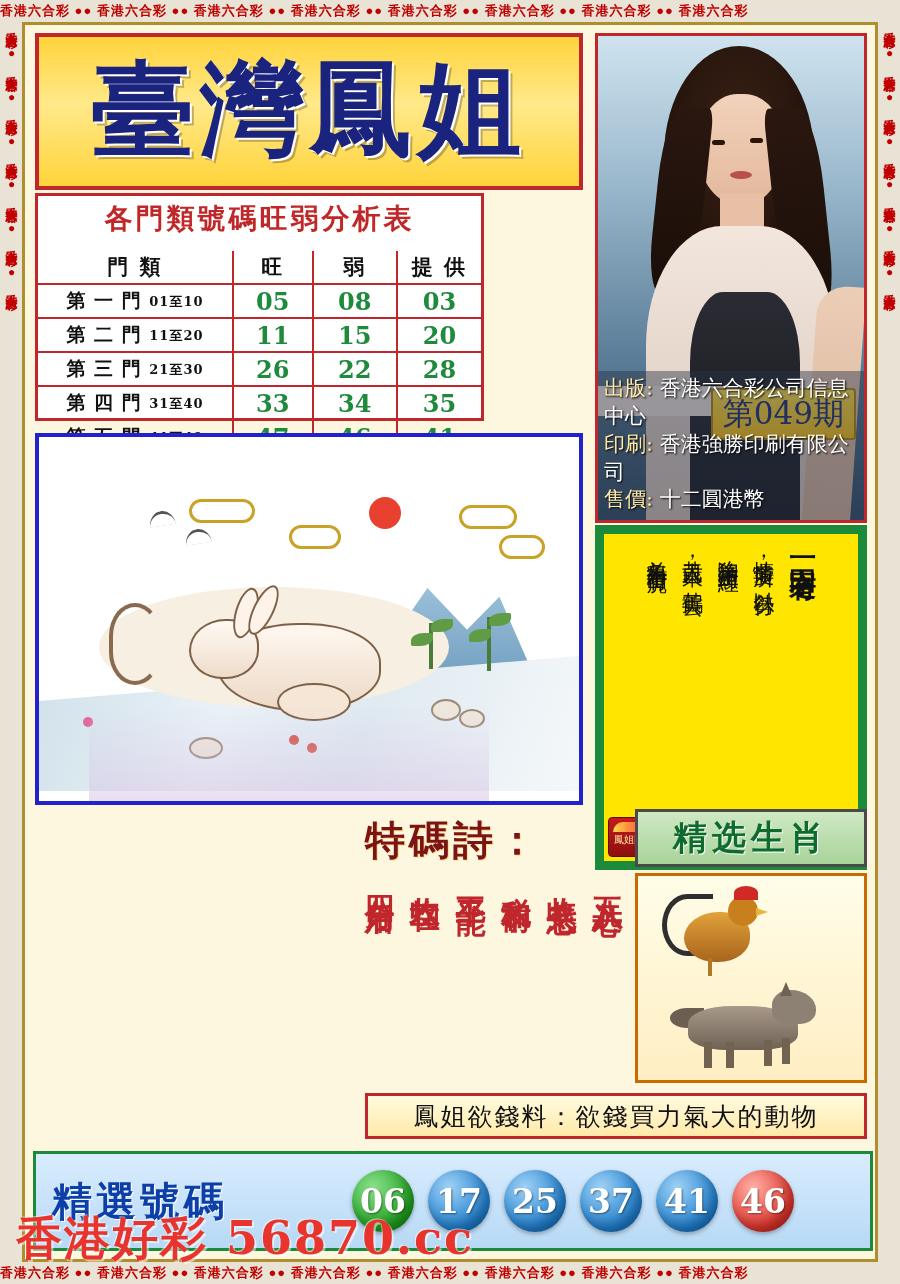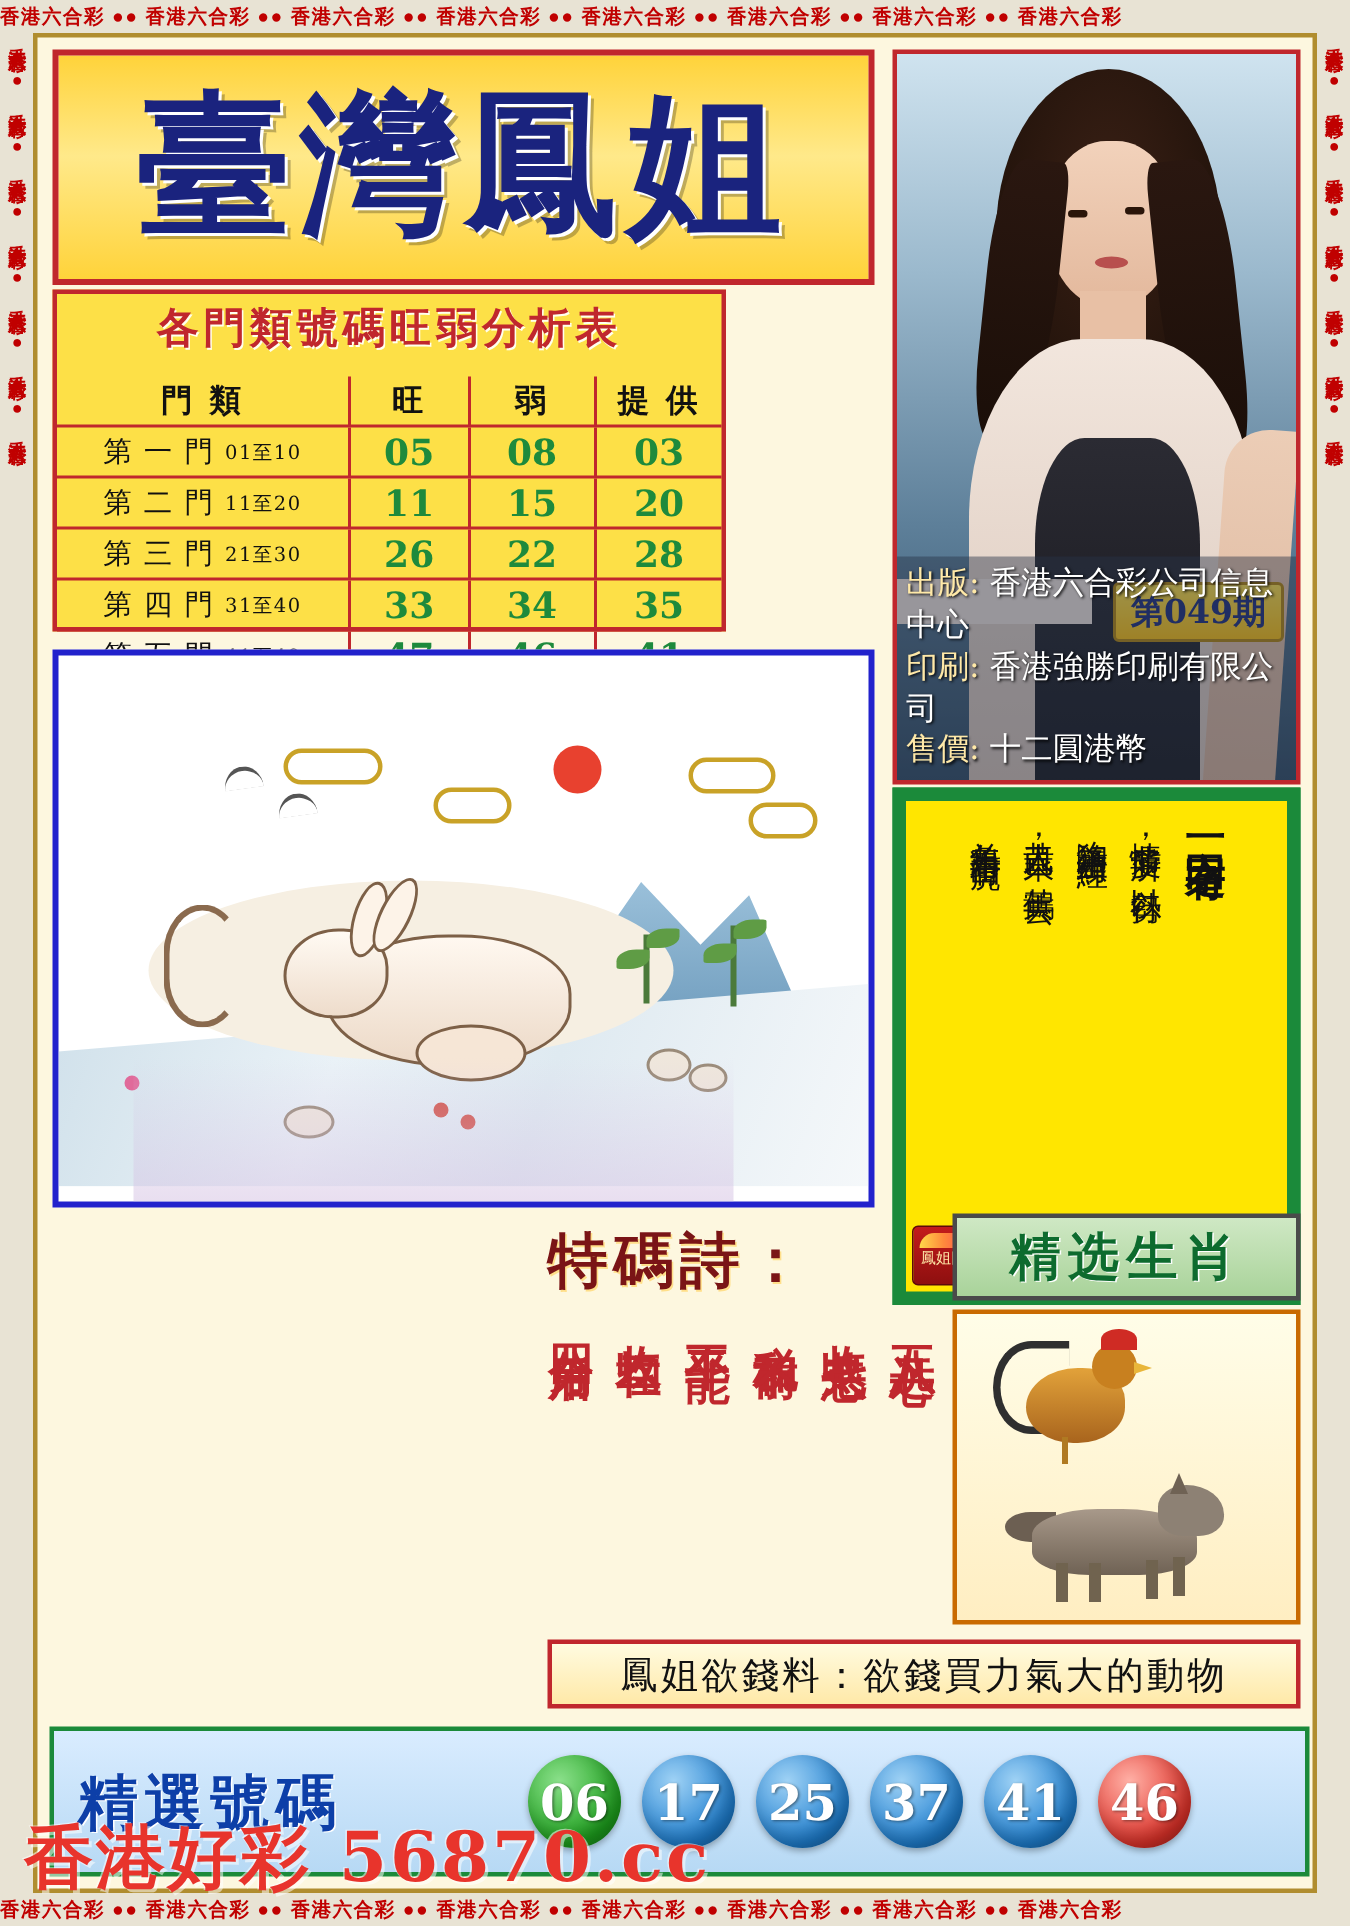--- a/index.html
+++ b/index.html
@@ -42,34 +42,34 @@
   .title-banner .t {
     font-family:"DejaVu Serif", serif;
     font-size:103px; font-weight:bold; color:#1a237e;
     letter-spacing:6px;
     text-shadow: 2px 2px 0 #fff, 4px 4px 0 rgba(0,0,0,.25);
   }
 
   
   .analysis {
     position:absolute; left:10px; top:168px; width:449px; height:228px;
-    background:#fde047; border:3px solid #c0272d; box-sizing:border-box;
+    background:#ffffff; border:3px solid #c0272d; box-sizing:border-box;
   }
   .analysis .head {
     text-align:center; font-size:28px; font-weight:bold; color:#c0272d;
     font-family:"DejaVu Serif", serif; letter-spacing:3px; margin-top:4px;
     text-shadow:1px 1px 0 #ffe;
   }
   .analysis table { width:100%; border-collapse:collapse; margin-top:13px; }
   .analysis th, .analysis td {
     border-top:2px solid #c0272d; font-size:21px; text-align:center; height:30px;
     font-family:"DejaVu Serif", serif;
   }
   .analysis th { color:#111; font-weight:bold; letter-spacing:2px; border-top:none;}
-  .analysis td.label { color:#111; font-weight:normal; font-size:19px; letter-spacing:1px; }
+  .analysis td.label { color:#111; font-weight:bold; font-size:19px; letter-spacing:1px; }
   .analysis td.num { color:#1e8a3c; font-weight:bold; font-size:24px; }
   .analysis .sub { font-size:13px; vertical-align:middle; }
   .colsep { border-left:2px solid #c0272d; }
 
   
   .photo {
     position:absolute; left:570px; top:8px; width:272px; height:490px;
     border:3px solid #c0272d; box-sizing:border-box; overflow:hidden;
     background:linear-gradient(160deg,#b8cfe0,#6d8ea6 40%,#35506b);
   }
@@ -97,21 +97,21 @@
     background:#b8504e; border-radius:50%;}
 
   .badge-white {
     position:absolute; left:0px; top:350px; width:130px; height:30px;
     background:#f4e7e0;
   }
   .issue-badge {
     position:absolute; right:8px; top:352px;
     background:linear-gradient(#ffe14a,#ffc20e);
     border:2px solid #b5860b; border-radius:4px;
-    padding:3px 10px; font-size:22px; font-weight:bold; color:#1b2a7a;
+    padding:3px 10px; font-size:31px; font-weight:normal; color:#1b2a7a;
     font-family:"DejaVu Serif", serif;
   }
   .credits {
     position:absolute; left:0; bottom:0; width:100%;
     background:rgba(40,50,70,.45); color:#fff; padding:4px 6px 6px 6px;
     box-sizing:border-box; font-size:21px; line-height:1.32;
     font-family:"DejaVu Serif", serif; text-shadow:1px 1px 2px #000;
   }
   .credits .k { color:#ffe9a8; }
 

